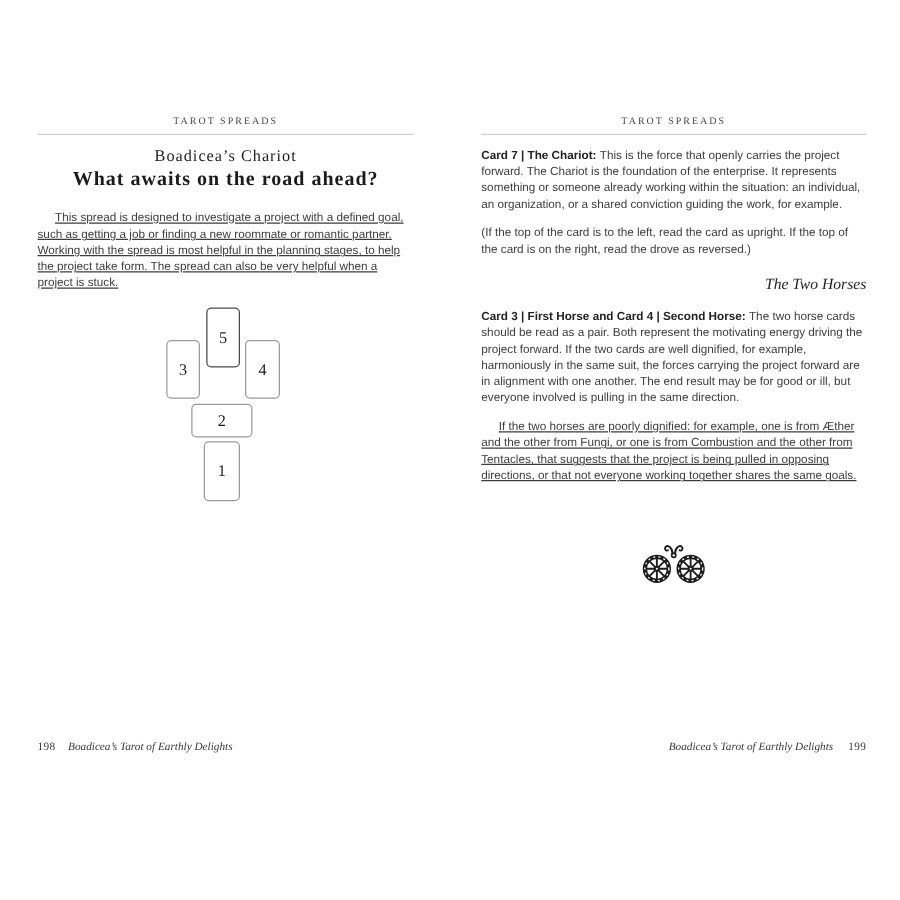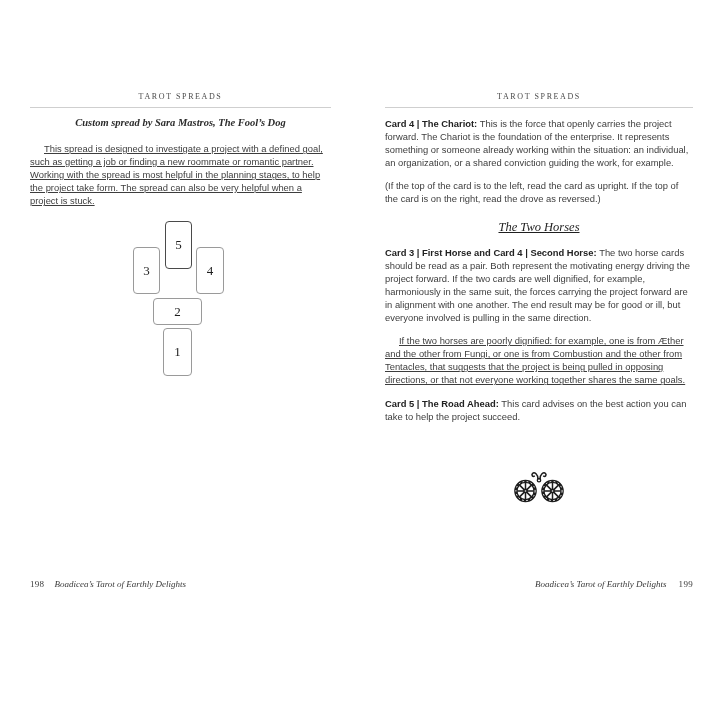--- a/index.html
+++ b/index.html
@@ -22,55 +22,56 @@
 
   .body-text p{margin:0;font-size:9.4px;line-height:13.1px;color:#3d3d3d;}
   .pre-line{white-space:pre-line;}
   .indent{text-indent:14px;text-decoration:underline;}
 
   .entry{margin:0 0 10px 0;font-size:9.4px;line-height:13.1px;color:#3d3d3d;}
   .entry .lead{font-weight:bold;color:#222;}
   .entry .lead:empty{display:none;}
   .entry .lead::after{content:" ";}
 
-  .section-heading{text-align:center;font-family:"Liberation Serif",serif;font-style:italic;
-                   font-size:12.5px;color:#1f1f1f;margin:14px 0 11px 0;font-weight:normal;text-decoration:underline;}
+  .section-heading{text-align:right;font-family:"Liberation Serif",serif;font-style:italic;
+                   font-size:12.5px;color:#1f1f1f;margin:14px 0 11px 0;font-weight:normal;}
 
   .diagram{position:relative;height:160px;margin-top:14px;}
   .tcard{position:absolute;border:1px solid #9a9a9a;border-radius:4px;background:#fff;
          display:flex;align-items:center;justify-content:center;
          font-family:"Liberation Serif",serif;font-size:13px;color:#1d1d1d;}
   .tcard.dark{border-color:#4a4a4a;}
   .card5{left:135px;top:0;width:25px;height:46px;}
   .card3{left:103px;top:26px;width:25px;height:45px;}
   .card4{left:166px;top:26px;width:26px;height:45px;}
   .card2{left:123px;top:77px;width:47px;height:25px;}
   .card1{left:133px;top:107px;width:27px;height:46px;}
 
   .ornament-wrap{text-align:center;margin-top:46px;}
 
-  .footer{position:absolute;top:579px;font-family:"Liberation Serif",serif;font-size:9px;
+  .footer{position:absolute;top:592px;font-family:"Liberation Serif",serif;font-size:9px;
           color:#3a3a3a;}
   .footer-left{left:30px;}
   .footer-right{right:27px;text-align:center;}
   .footer .book-title{font-style:italic;}
   .footer .pnum{font-style:normal;letter-spacing:0.3px;}
   .footer-left .pnum{margin-right:10px;}
   .footer-right .pnum{margin-left:12px;}
 </style>
 </head>
 <body>
 
 <div class="stage">
 
   <div class="page page-left">
     <p class="running-head">TAROT SPREADS</p>
     <hr class="head-rule">
 
-    <p class="spread-byline">Custom spread by Sara Mastros, The Fool’s Dog</p>
+    <h2 class="spread-title">Boadicea’s Chariot</h2>
+    <h1 class="spread-question">What awaits on the road ahead?</h1>
 
     <div class="body-text">
       <p class="indent">This spread is designed to investigate a project with a defined goal, such as getting a job or finding a new roommate or romantic partner. Working with the spread is most helpful in the planning stages, to help the project take form. The spread can also be very helpful when a project is stuck.</p>
     </div>
 
     <div class="diagram">
       <div class="tcard dark card5">
         <span>5</span>
       </div>
       <div class="tcard card3">
@@ -86,31 +87,30 @@
         <span>1</span>
       </div>
     </div>
   </div>
 
   <div class="page page-right">
     <p class="running-head">TAROT SPREADS</p>
     <hr class="head-rule">
 
 
-    <p class="entry"><span class="lead">Card 4 | The Chariot:</span><span>This is the force that openly carries the project forward. The Chariot is the foundation of the enterprise. It represents something or someone already working within the situation: an individual, an organization, or a shared conviction guiding the work, for example.</span></p>
+    <p class="entry"><span class="lead">Card 7 | The Chariot:</span><span>This is the force that openly carries the project forward. The Chariot is the foundation of the enterprise. It represents something or someone already working within the situation: an individual, an organization, or a shared conviction guiding the work, for example.</span></p>
 
     <p class="entry"><span>(If the top of the card is to the left, read the card as upright. If the top of the card is on the right, read the drove as reversed.)</span></p>
 
     <h3 class="section-heading">The Two Horses</h3>
 
     <p class="entry"><span class="lead">Card 3 | First Horse and Card 4 | Second Horse:</span><span>The two horse cards should be read as a pair. Both represent the motivating energy driving the project forward. If the two cards are well dignified, for example, harmoniously in the same suit, the forces carrying the project forward are in alignment with one another. The end result may be for good or ill, but everyone involved is pulling in the same direction.</span></p>
 
     <p class="entry indent"><span>If the two horses are poorly dignified: for example, one is from Æther and the other from Fungi, or one is from Combustion and the other from Tentacles, that suggests that the project is being pulled in opposing directions, or that not everyone working together shares the same goals.</span></p>
 
-    <p class="entry"><span class="lead">Card 5 | The Road Ahead:</span><span>This card advises on the best action you can take to help the project succeed.</span></p>
 
     <div class="ornament-wrap">
       <svg width="54" height="36" viewBox="0 0 54 36">
 
         <g stroke="#1d1d1d" fill="none">
           <circle cx="13.5" cy="22" r="9.6" stroke-width="3.4"></circle>
           <circle cx="13.5" cy="22" r="9.6" stroke="#ffffff" stroke-width="1" stroke-dasharray="1.6 2.6"></circle>
           <line x1="13.5" y1="13.6" x2="13.5" y2="30.4" stroke-width="1.5"></line>
           <line x1="5.1" y1="22" x2="21.9" y2="22" stroke-width="1.5"></line>
           <line x1="7.6" y1="16.1" x2="19.4" y2="27.9" stroke-width="1.5"></line>

